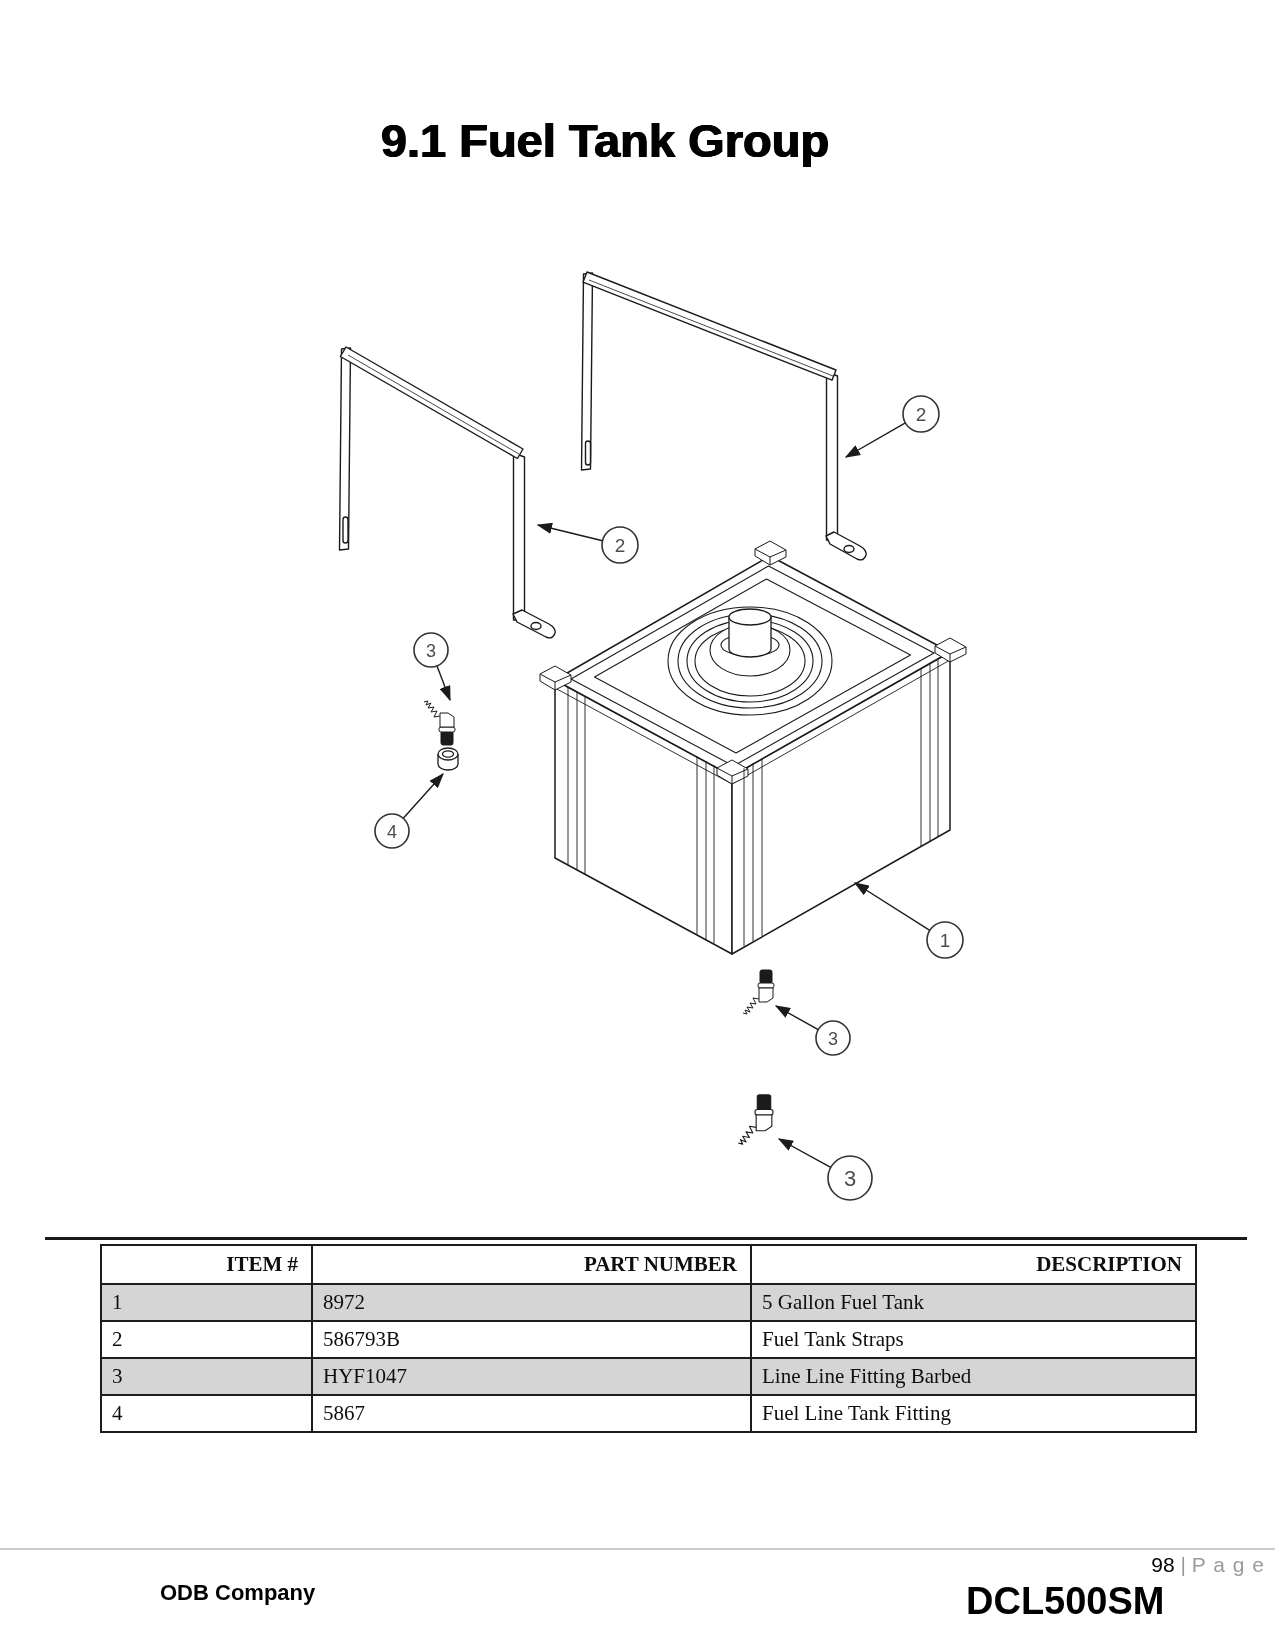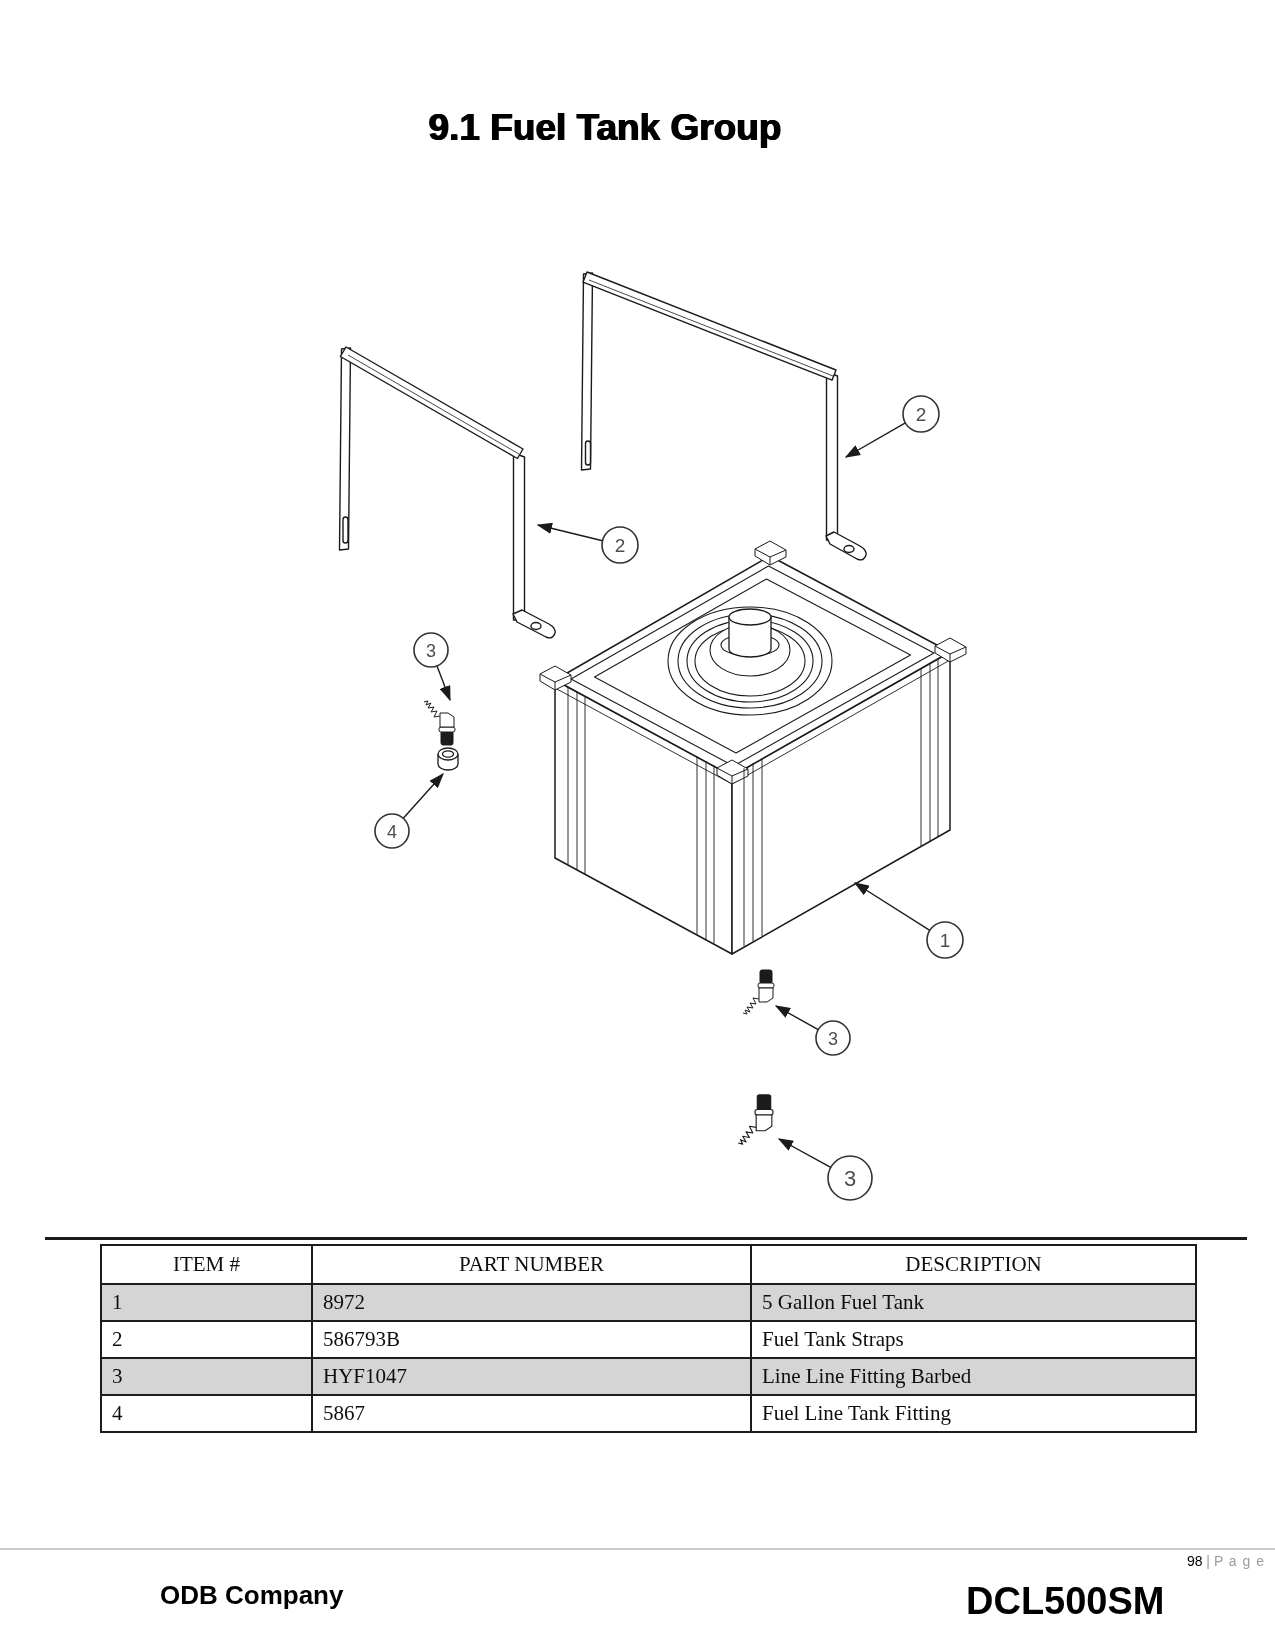--- a/index.html
+++ b/index.html
@@ -2,40 +2,40 @@
 <html><head>
 <meta charset="utf-8">
 <style>
   html,body{margin:0;padding:0;}
   body{
     width:1275px;height:1650px;position:relative;background:#ffffff;
     font-family:"Liberation Sans",sans-serif;overflow:hidden;
   }
   .page-title{
     position:absolute;top:82px;left:0;width:1210px;text-align:center;
-    font-size:37px;font-weight:bold;color:#000;letter-spacing:0px;
+    font-size:47px;font-weight:bold;color:#000;letter-spacing:0px;
     text-shadow:0.7px 0 0 #000,-0.7px 0 0 #000;
     font-family:"Liberation Sans",sans-serif;
   }
   svg.diagram{position:absolute;left:0;top:0;width:1275px;height:1230px;}
   .table-top-rule{position:absolute;left:45px;top:1237px;width:1202px;height:3px;background:#1a1a1a;}
   table.parts{
     position:absolute;left:100px;top:1244px;width:1095px;
     border-collapse:collapse;table-layout:fixed;
     font-family:"Liberation Serif",serif;font-size:21px;color:#0e0e0e;background:#fff;
   }
   table.parts th,table.parts td{border:2px solid #1c1c1c;overflow:hidden;white-space:nowrap;}
-  table.parts th{font-weight:normal;text-align:center;height:37px;padding:0 0;}
+  table.parts th{font-weight:bold;text-align:right;height:37px;padding:0 13px;}
   table.parts td{height:35px;padding:0 4px 0 10px;text-align:left;font-weight:normal;}
   table.parts tr.shaded td{background:#d5d5d5;}
   .footer-rule{position:absolute;left:0;top:1548px;width:1275px;height:2px;background:#cccccc;}
-  .page-num{position:absolute;top:1553px;right:10px;font-size:14px;color:#000;}
+  .page-num{position:absolute;top:1553px;right:10px;font-size:21px;color:#000;}
   .page-num .dim{color:#9b9b9b;}
   .page-num .word{color:#9b9b9b;letter-spacing:1px;}
-  .company{position:absolute;left:160px;top:1580px;font-size:26px;font-weight:bold;color:#000;}
+  .company{position:absolute;left:160px;top:1580px;font-size:22px;font-weight:bold;color:#000;}
   .model{position:absolute;left:966px;top:1580px;font-size:38px;font-weight:bold;color:#000;}
 </style>
 </head>
 <body>
 
 <h1 class="page-title">9.1 Fuel Tank Group</h1>
 
 <svg class="diagram" viewBox="0 0 1275 1230">
   <defs>
     <marker id="arrow" orient="auto" markerWidth="11" markerHeight="8" refX="10" refY="4">

